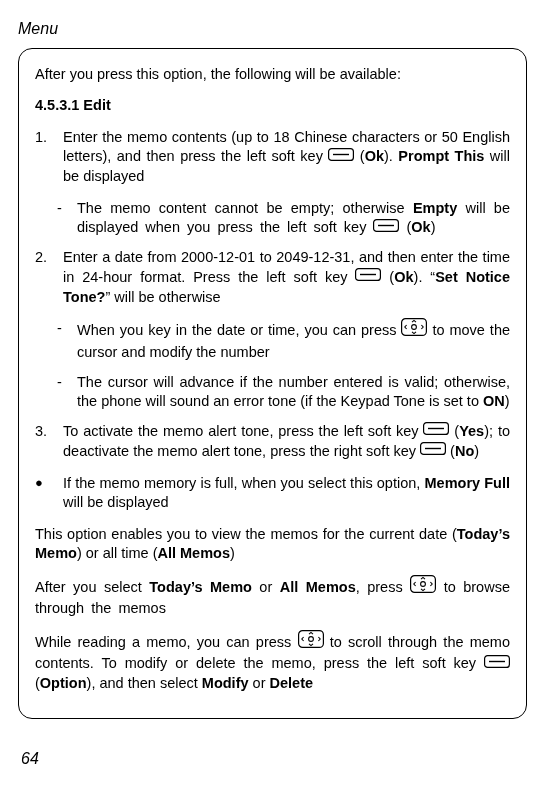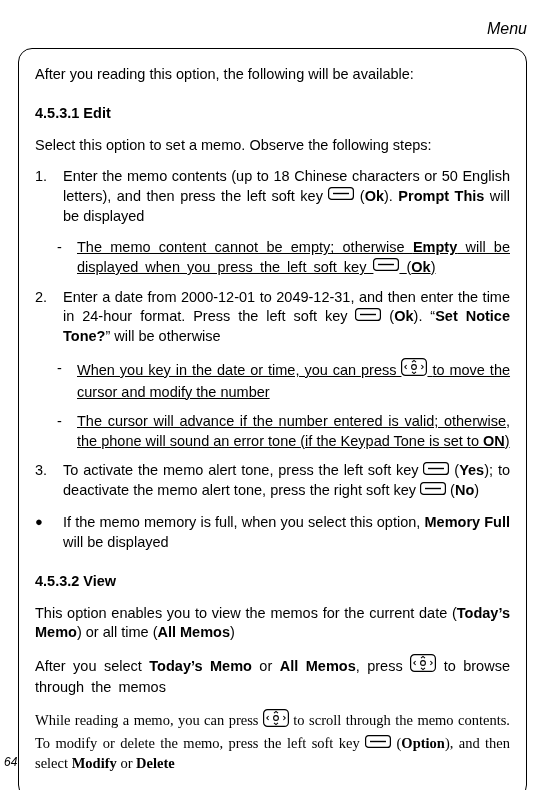--- a/index.html
+++ b/index.html
@@ -13,49 +13,48 @@
     line-height: 1.35;
     position: relative;
   }
   .page {
     padding: 18px 18px 0 18px;
   }
   .running-head {
     font-style: italic;
     font-size: 16px;
     margin-bottom: 8px;
-    text-align: right;
   }
   .frame {
     border: 1.5px solid #000;
     border-radius: 14px;
     padding: 16px 16px 16px 16px;
   }
   .para { margin-bottom: 12px; text-align: justify; }
-  .para.last { margin-bottom: 8px; font-family: Liberation Serif, serif; }
+  .para.last { margin-bottom: 8px; }
   .heading {
     font-weight: bold;
     margin-bottom: 12px;
-    margin-top: 20px;
+    margin-top: 12px;
   }
   .num-row {
     display: flex;
     gap: 10px;
     margin-bottom: 12px;
   }
   .num-row .num { flex: 0 0 18px; }
   .num-row .txt { flex: 1; text-align: justify; }
   .sub-row {
     display: flex;
     gap: 10px;
     margin-bottom: 10px;
     padding-left: 22px;
   }
   .sub-row .dash { flex: 0 0 10px; }
-  .sub-row .txt { flex: 1; text-align: justify; text-decoration: underline; }
+  .sub-row .txt { flex: 1; text-align: justify; }
   .bullet-row {
     display: flex;
     gap: 10px;
     margin-bottom: 12px;
   }
   .bullet-row .bullet { flex: 0 0 18px; font-size: 13px; line-height:1.4; }
   .bullet-row .txt { flex: 1; text-align: justify; }
   b { font-weight: bold; }
   .softkey-icon {
     display: inline-block;
@@ -65,40 +64,39 @@
   }
   .nav-icon {
     display: inline-block;
     vertical-align: middle;
     position: relative;
     top: -1px;
   }
   .pagenum {
     position: absolute;
     bottom: 20px;
-    left: 4px;
+    left: 21px;
     font-style: italic;
-    font-size: 12px;
+    font-size: 16px;
   }
   .jtext { text-align: justify; }
   .wide { word-spacing: 3px; }
 </style>
 </head>
 <body>
 
 <div class="page">
   <div class="running-head">Menu</div>
 
   <div class="frame">
 
-    <div class="para">After you reading this option, the following will be available:</div>
+    <div class="para">After you press this option, the following will be available:</div>
 
     <div class="heading">4.5.3.1 Edit</div>
 
-    <div class="para">Select this option to set a memo. Observe the following steps:</div>
 
     <div class="num-row">
       <div class="num">1.</div>
       <div class="txt jtext">
         <span>Enter the memo contents (up to 18 Chinese characters or 50 English letters), and then press the left soft key </span>
         <span class="softkey-icon">
           <svg width="26" height="13" viewBox="0 0 26 13">
               <rect x="0.6" y="0.6" width="24.8" height="11.8" rx="3" ry="3" fill="none" stroke="#000" stroke-width="1.2"></rect>
               <line x1="5" y1="6.5" x2="21" y2="6.5" stroke="#000" stroke-width="1.4"></line>
             </svg>
@@ -181,21 +179,20 @@
       </div>
     </div>
 
     <div class="bullet-row">
       <div class="bullet">●</div>
       <div class="txt jtext">
         <span>If the memo memory is full, when you select this option, </span><b>Memory Full</b><span> will be displayed</span>
       </div>
     </div>
 
-    <div class="heading">4.5.3.2 View</div>
 
     <div class="para jtext">
       <span>This option enables you to view the memos for the current date (</span><b>Today’s Memo</b><span>) or all time (</span><b>All Memos</b><span>)</span>
     </div>
 
     <div class="para jtext wide">
       <span>After you select </span><b>Today’s Memo</b><span> or </span><b>All Memos</b><span>, press </span>
       <span class="nav-icon">
         <svg width="26" height="18" viewBox="0 0 26 18">
             <rect x="0.6" y="0.6" width="24.8" height="16.8" rx="4" ry="4" fill="none" stroke="#000" stroke-width="1.2"></rect>

